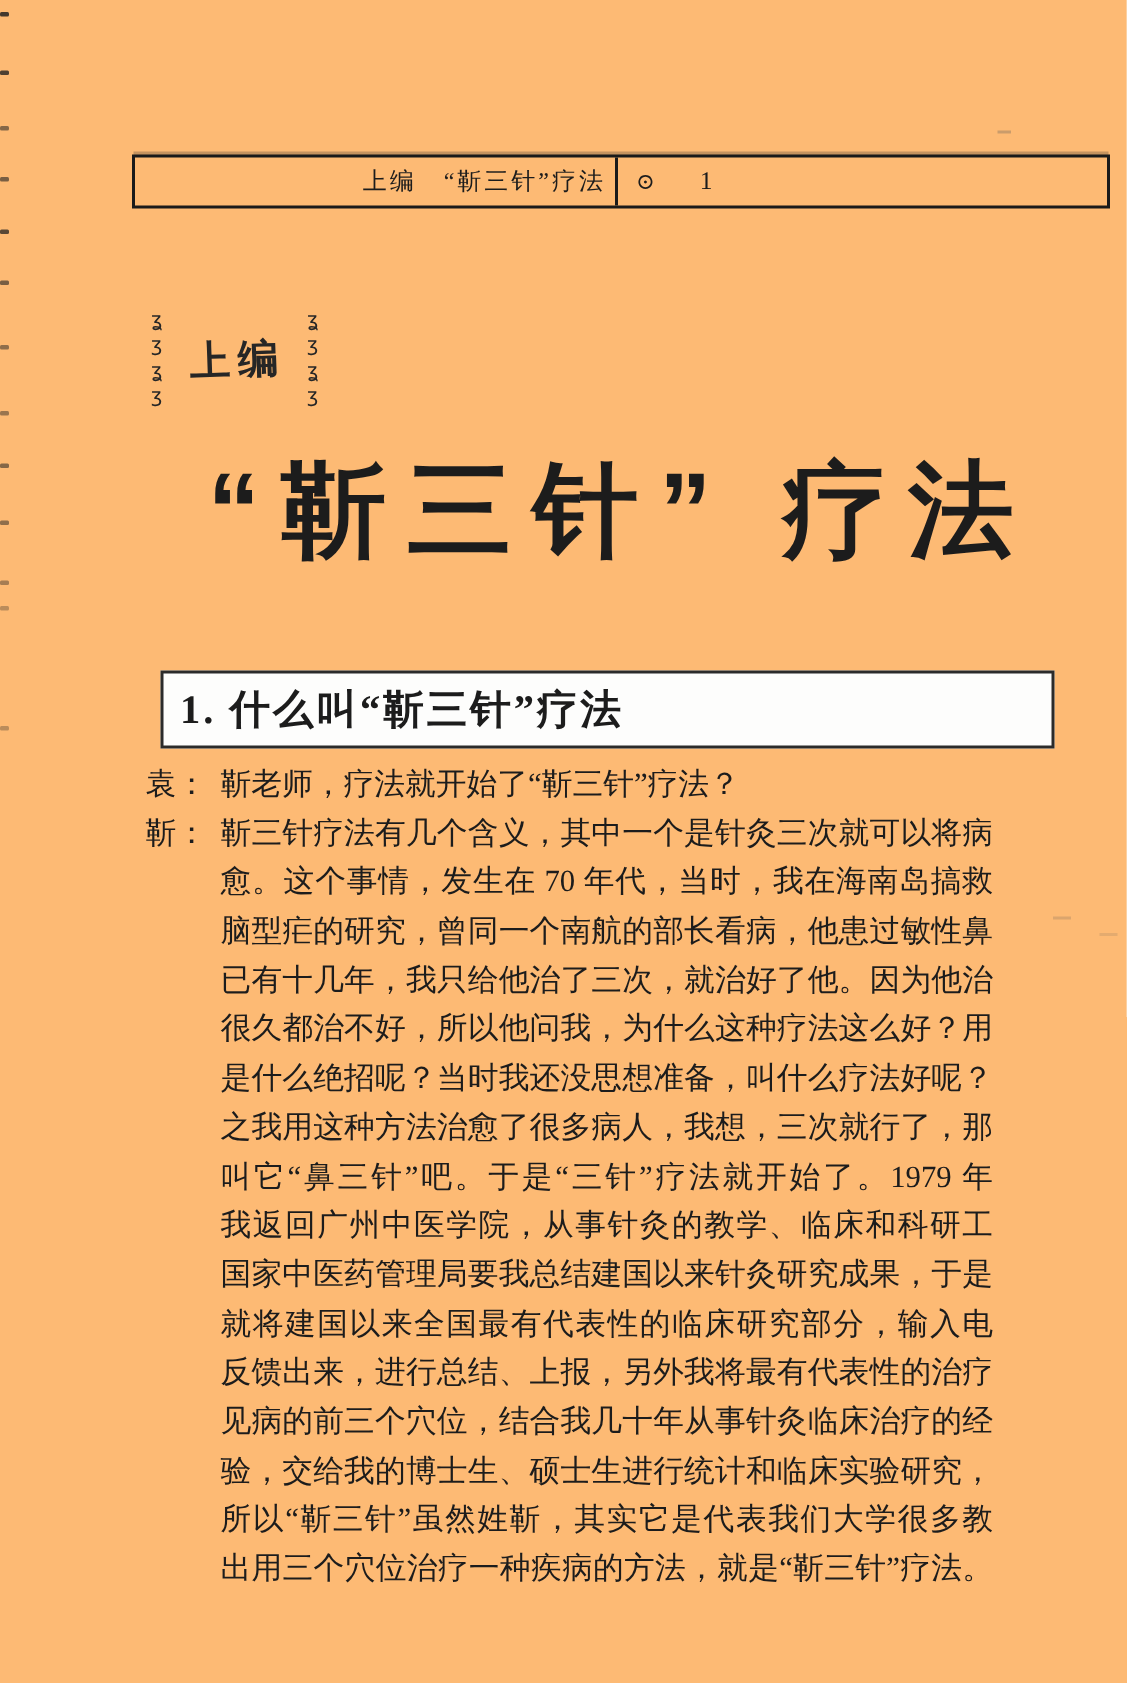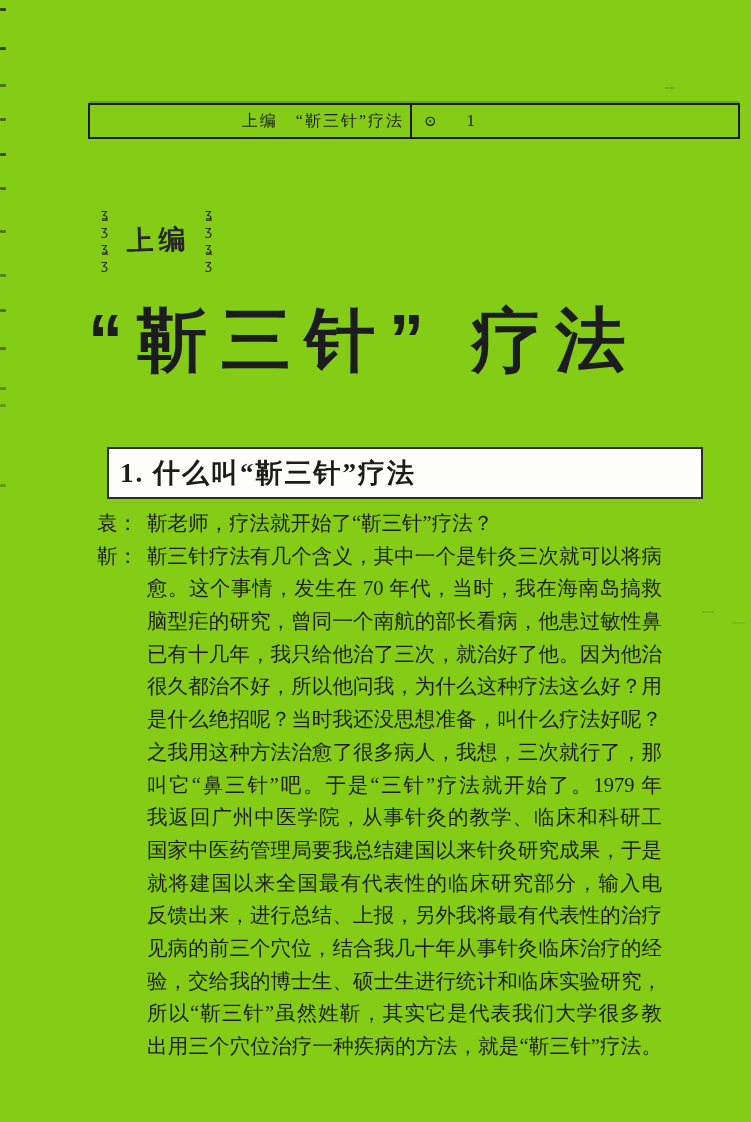--- a/index.html
+++ b/index.html
@@ -4,21 +4,21 @@
 <style>
   html,body{margin:0;padding:0;}
   body{
     width:751px;height:1122px;
     background:#f6f6f4;
     font-family:"Liberation Serif","DejaVu Serif",serif;
     color:#1c1c1c;
   }
   .page{
     position:relative;width:751px;height:1122px;
-    background:#84cc16;overflow:hidden;
+    background:#fdba74;overflow:hidden;
   }
   
   .tick{position:absolute;left:0;width:6px;height:3px;background:#222;border-radius:1px;}
   .smudge{position:absolute;background:#555;}
 
   
   .running-header{
     position:absolute;left:88px;top:103px;width:648px;height:32px;
     border:2px solid #1a1a1a;
     display:flex;align-items:center;
@@ -57,21 +57,21 @@
   }
   .stamp .stamp-label{
     display:flex;align-items:center;justify-content:center;
     font-weight:bold;font-size:27px;letter-spacing:5px;
     transform:rotate(-2deg);padding-left:5px;
   }
 
   
   .big-title{
     position:absolute;left:88px;top:286px;width:652px;height:110px;
-    text-align:left;
+    text-align:center;
     font-family:"Liberation Sans","DejaVu Sans",sans-serif;
     font-weight:900;font-size:70px;line-height:108px;letter-spacing:14px;
     white-space:nowrap;
   }
 
   
   .section-box{
     position:absolute;left:107px;top:447px;width:581px;height:48px;
     border:2px solid #2b2b2b;
     display:flex;align-items:center;

